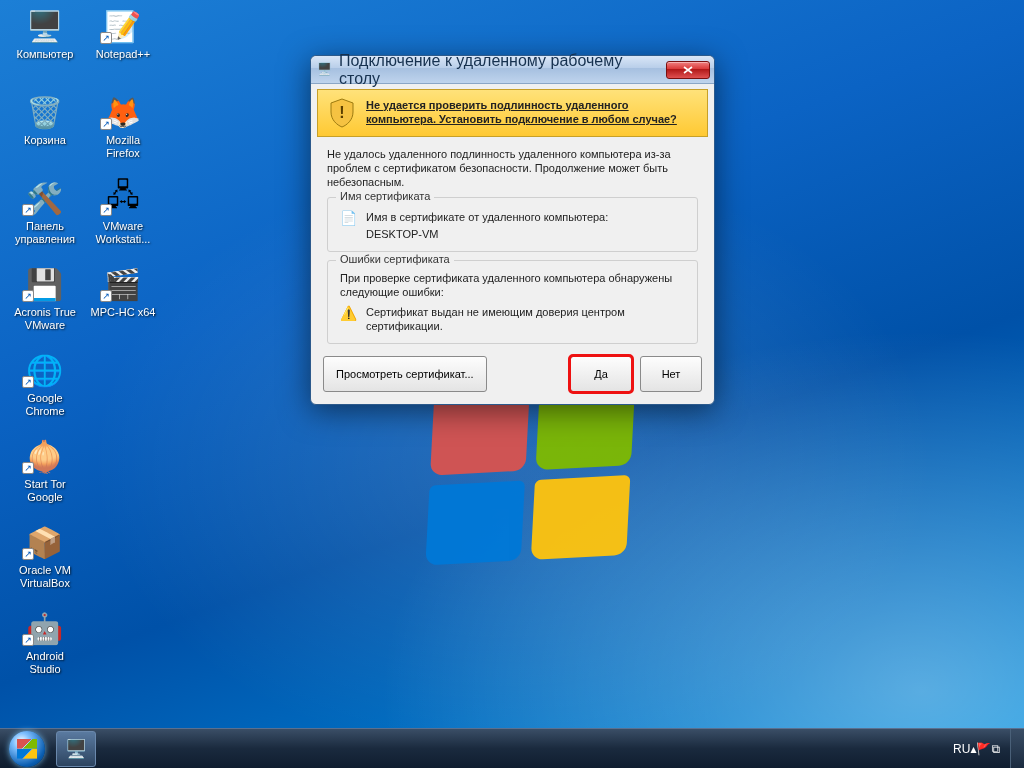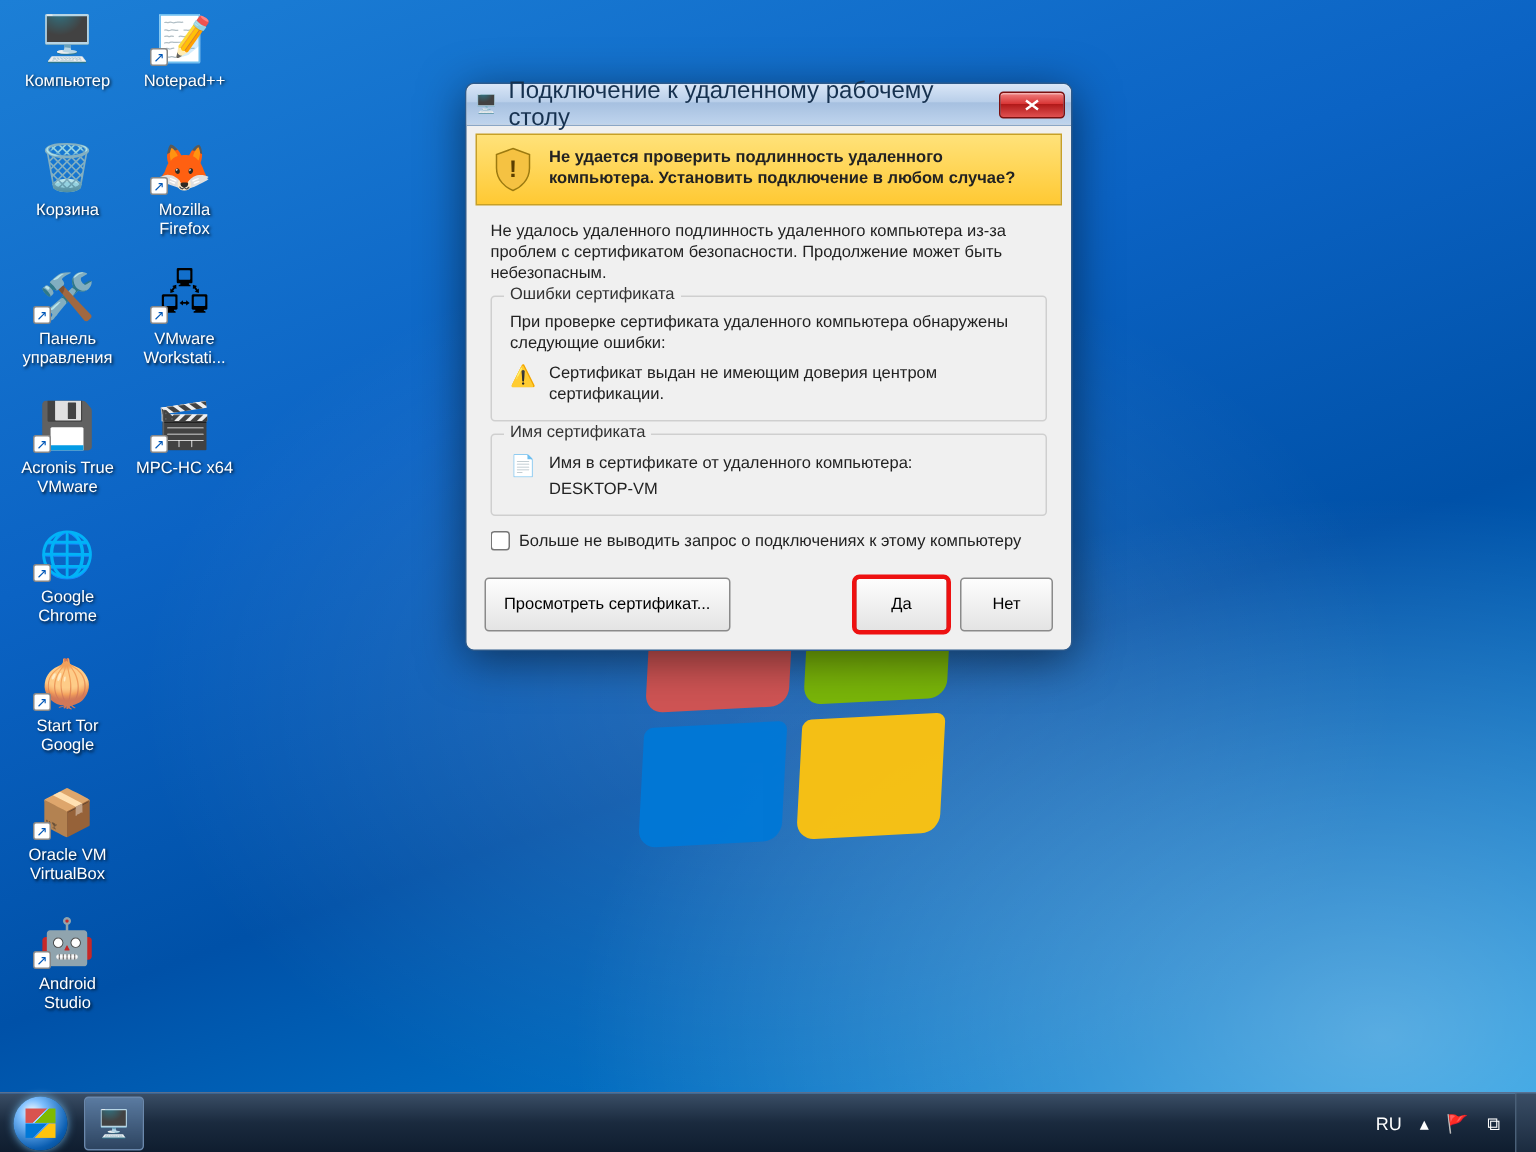--- a/index.html
+++ b/index.html
@@ -30,33 +30,33 @@
 .taskbar { position:absolute; bottom:0; left:0; width:100%; height:40px;
   background:linear-gradient(#3a4e66,#1a2a3e 50%,#0f1d2f);
   border-top:1px solid #5a7090; display:flex; align-items:center; }
 .start-btn{width:54px;height:40px;display:flex;align-items:center;justify-content:center;cursor:pointer;}
 .start-orb{width:36px;height:36px;border-radius:50%;background:radial-gradient(circle at 35% 30%,#fff,#7fc0ff 25%,#0a5db0 70%,#033d73);box-shadow:0 0 6px rgba(120,200,255,0.8);position:relative;}
 .start-orb::after{content:"";position:absolute;inset:8px;background:
   linear-gradient(135deg,#d9534f 0 48%,transparent 48% 52%,#7fba00 52% 100%) top/100% 48% no-repeat,
   linear-gradient(135deg,#0078d7 0 48%,transparent 48% 52%,#ffc40d 52% 100%) bottom/100% 48% no-repeat;}
 .tb-item{height:36px;margin:2px;padding:0 8px;display:flex;align-items:center;border-radius:3px;
   background:linear-gradient(#5a7aa0,#2d4460);border:1px solid #6a88ac;cursor:pointer;}
-.tray{margin-left:auto;display:flex;align-items:flex-start;gap:12px;padding:0 10px;color:#fff;font-size:12px;}
+.tray{margin-left:auto;display:flex;align-items:flex-start;padding:0 10px;color:#fff;font-size:12px;}
 .tray span{cursor:pointer;}
 .show-dt{width:14px;height:40px;border-left:1px solid #4a6078;background:linear-gradient(#3a4e66,#1a2a3e);cursor:pointer;}
 
 
 .dialog{position:absolute;left:310px;top:55px;width:405px;background:#f0f0f0;border:1px solid #2c5a8c;border-radius:6px;box-shadow:0 6px 30px rgba(0,0,0,0.5);}
 .titlebar{height:28px;background:linear-gradient(#d9e6f7,#b8cee9 45%,#a6c0e0 46%,#bfd4ed);border-radius:6px 6px 0 0;display:flex;align-items:center;padding:0 4px 0 6px;border-bottom:1px solid #8aa6c6;}
 .titlebar .ticon{width:16px;height:16px;margin-right:6px;font-size:12px;}
 .titlebar .ttxt{font-size:16px;color:#16314f;flex:1;}
 .close-btn{width:44px;height:18px;border-radius:3px;background:linear-gradient(#f08080,#d93636 45%,#b01818 46%,#e05050);border:1px solid #7a1010;color:#fff;display:flex;align-items:center;justify-content:center;font-size:11px;cursor:pointer;box-shadow:inset 0 1px 0 rgba(255,255,255,0.4);}
 .warnbar{background:linear-gradient(#ffe27a,#ffc933);border:1px solid #c7a028;margin:5px 6px 0;padding:8px 10px;display:flex;gap:10px;}
 .shield{width:28px;height:30px;flex:0 0 28px;display:flex;align-items:center;justify-content:center;}
-.warnbar .msg{font-size:11px;font-weight:bold;color:#222;line-height:14px;}
+.warnbar .msg{font-size:11px;font-weight:bold;color:#222;line-height:14px;text-decoration:underline;}
 .body{padding:10px 16px 4px;font-size:11px;color:#222;}
 .body p{margin-bottom:6px;line-height:14px;}
 .fs{border:1px solid #cfcfcf;border-radius:3px;margin:8px 0 4px;padding:10px 12px 10px;position:relative;}
 .fs .lg{position:absolute;top:-8px;left:8px;background:#f0f0f0;padding:0 4px;font-size:11px;color:#333;}
 .fs .row{display:flex;gap:8px;align-items:flex-start;margin-top:2px;}
 .fs .row .ic{width:18px;text-align:center;font-size:14px;flex:0 0 18px;}
 .fs .row .tx{font-size:11px;line-height:14px;}
 .fs .row .tx .sub{margin-top:3px;}
 .chk-row{display:flex;align-items:center;gap:6px;margin:10px 0 10px;}
 .chk-row input{width:13px;height:13px;}
@@ -144,44 +144,40 @@
             <path d="M13 1 L24 5 V14 C24 22 18 27 13 29 C8 27 2 22 2 14 V5 Z" fill="#f5c242" stroke="#9c7a10" stroke-width="1"></path>
             <text x="13" y="20" text-anchor="middle" font-size="16" font-weight="bold" fill="#5a3e00">!</text>
           </svg>
       </div>
       <div class="msg">Не удается проверить подлинность удаленного компьютера. Установить подключение в любом случае?</div>
     </div>
     <div class="body">
       <p>Не удалось удаленного подлинность удаленного компьютера из-за проблем с сертификатом безопасности. Продолжение может быть небезопасным.</p>
 
       <div class="fs">
-        <span class="lg">Ошибки сертификата</span>
-        <p>При проверке сертификата удаленного компьютера обнаружены следующие ошибки:</p>
-        <div class="row" style="margin-top:6px">
-          <span class="ic">⚠️</span>
-          <div class="tx">Сертификат выдан не имеющим доверия центром сертификации.</div>
-        </div>
-      </div>
-
-      <div class="fs">
         <span class="lg">Имя сертификата</span>
         <div class="row">
           <span class="ic">📄</span>
           <div class="tx">
             <div>Имя в сертификате от удаленного компьютера:</div>
             <div class="sub">DESKTOP-VM</div>
           </div>
         </div>
       </div>
 
+      <div class="fs">
+        <span class="lg">Ошибки сертификата</span>
+        <p>При проверке сертификата удаленного компьютера обнаружены следующие ошибки:</p>
+        <div class="row" style="margin-top:6px">
+          <span class="ic">⚠️</span>
+          <div class="tx">Сертификат выдан не имеющим доверия центром сертификации.</div>
+        </div>
+      </div>
 
-      <div class="chk-row">
-        <input type="checkbox" style="">
-        <span>Больше не выводить запрос о подключениях к этому компьютеру</span>
-      </div>
+
     </div>
     <div class="btnrow">
       <button class="btn view">Просмотреть сертификат...</button>
       <button class="btn yes">Да</button>
       <button class="btn no">Нет</button>
     </div>
   </div>
 
   <div class="taskbar">
     <div class="start-btn">

